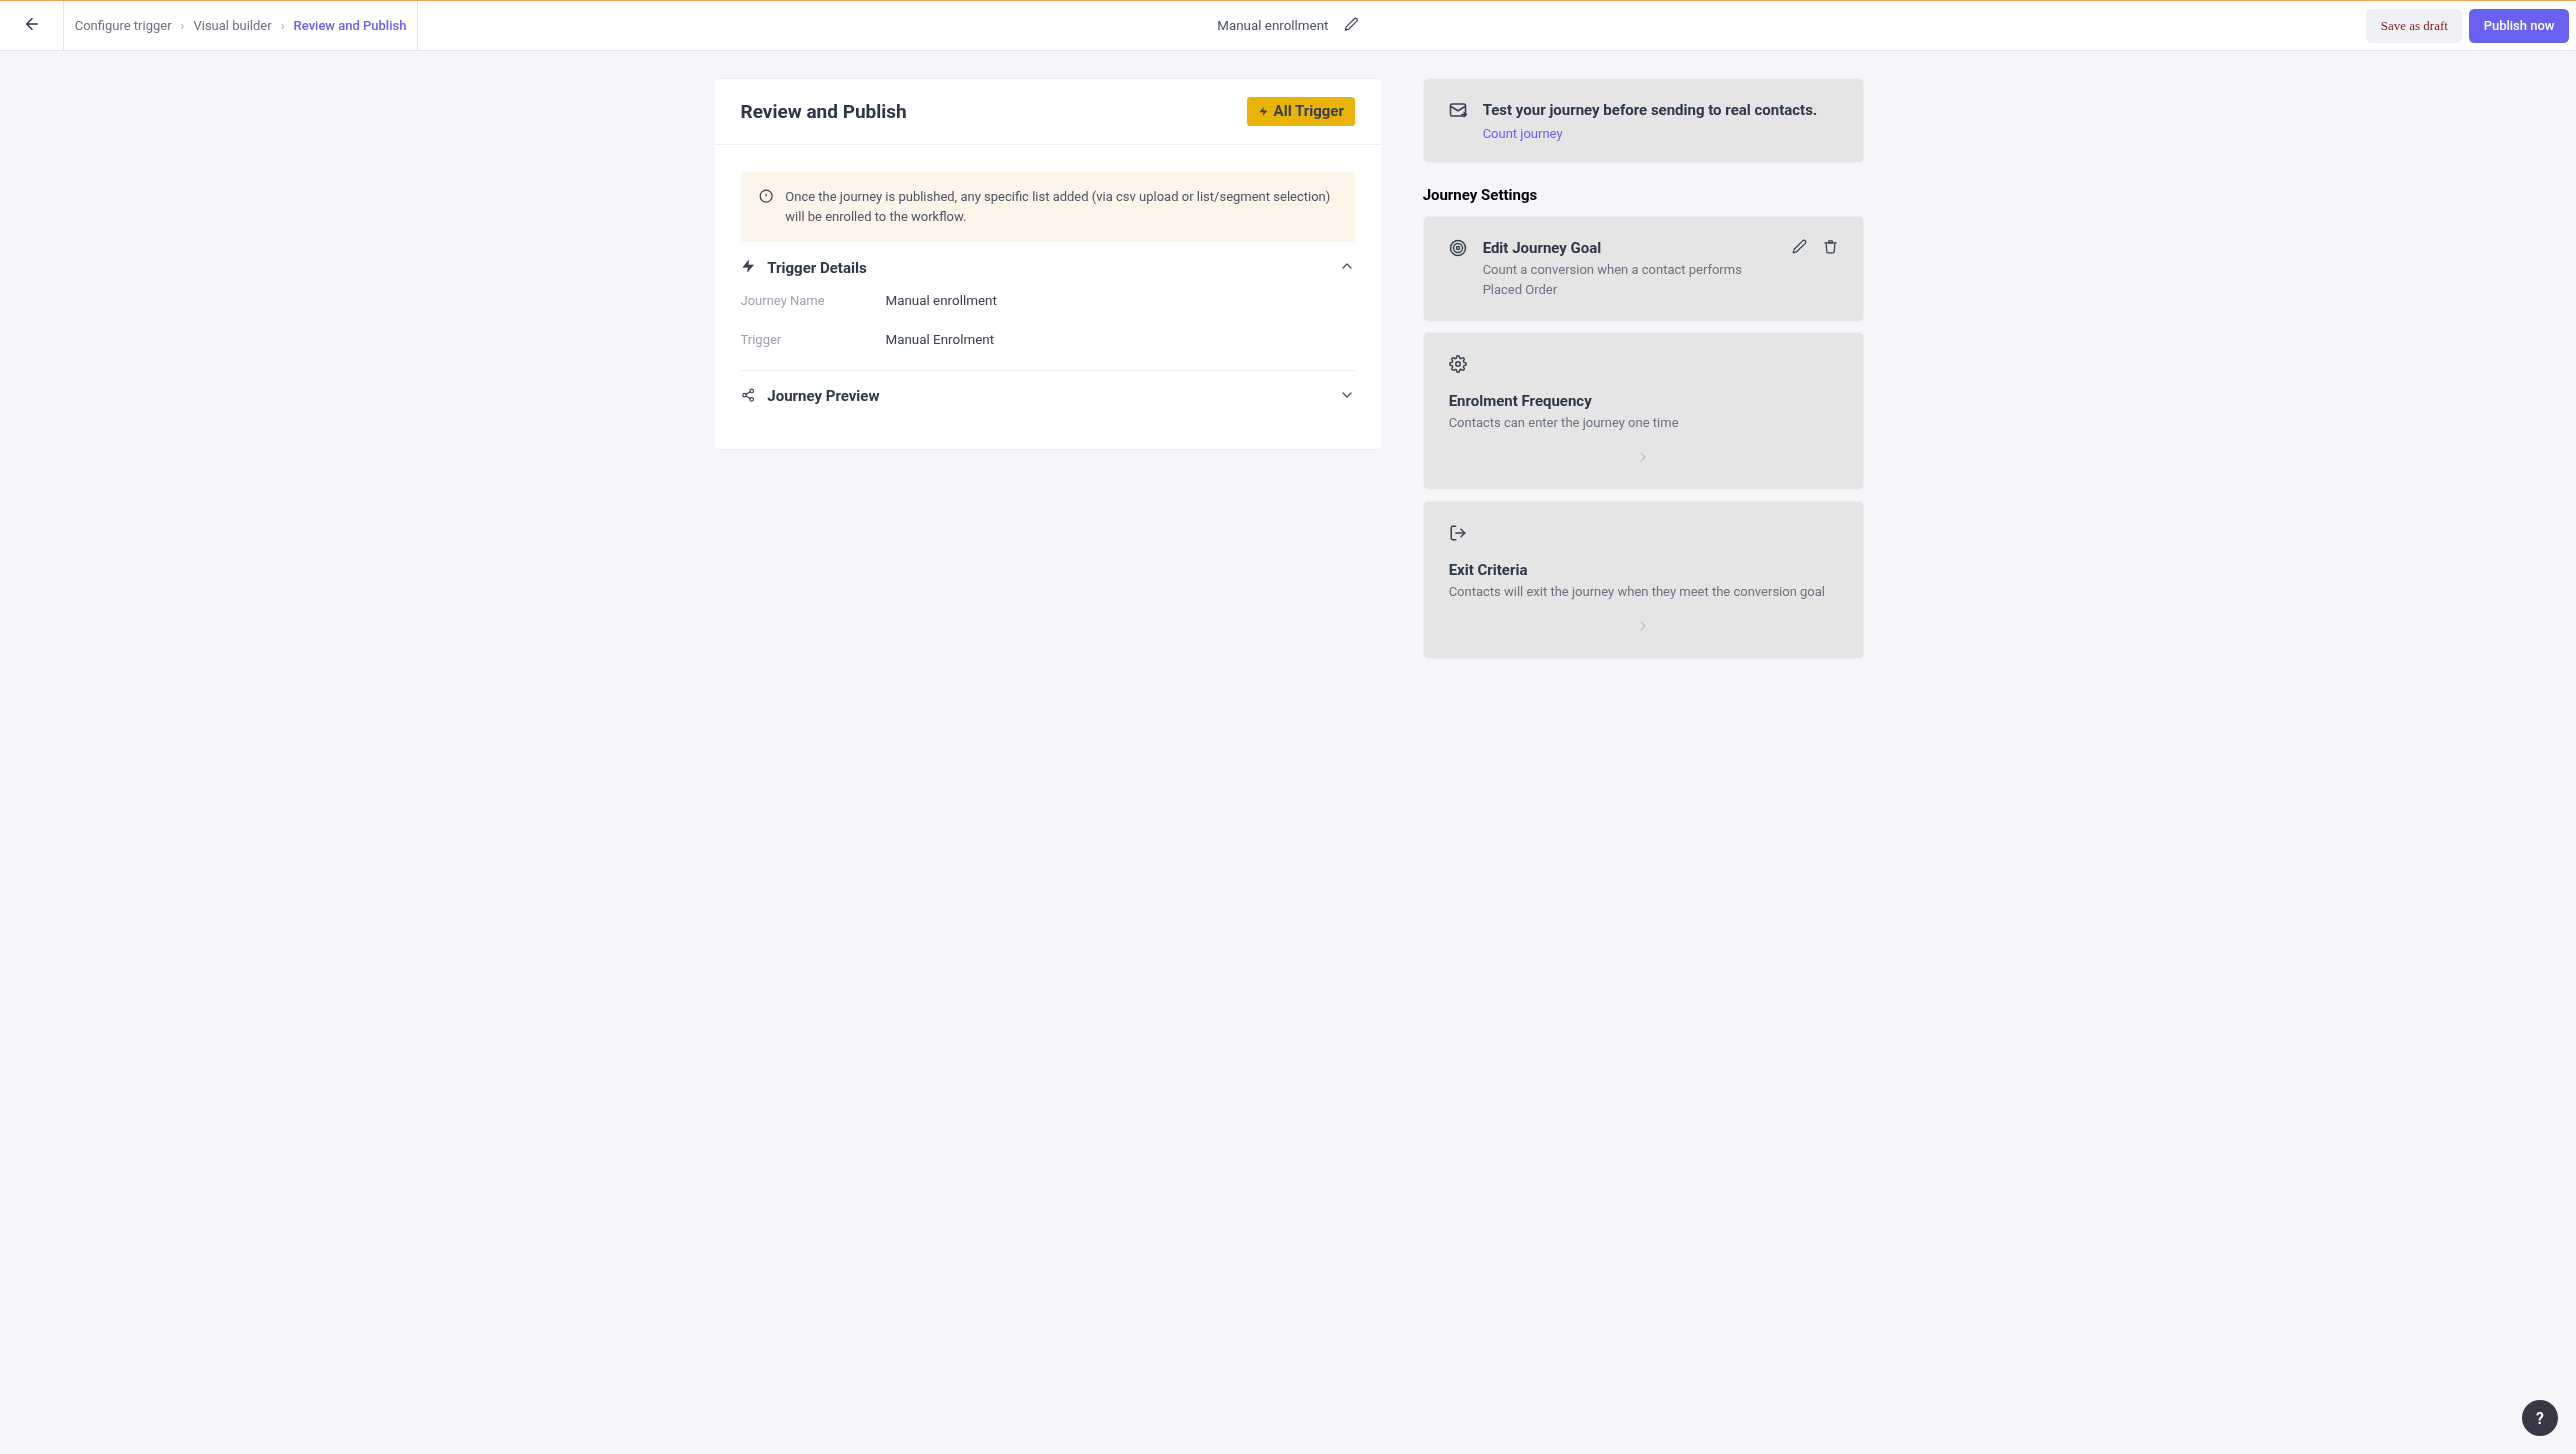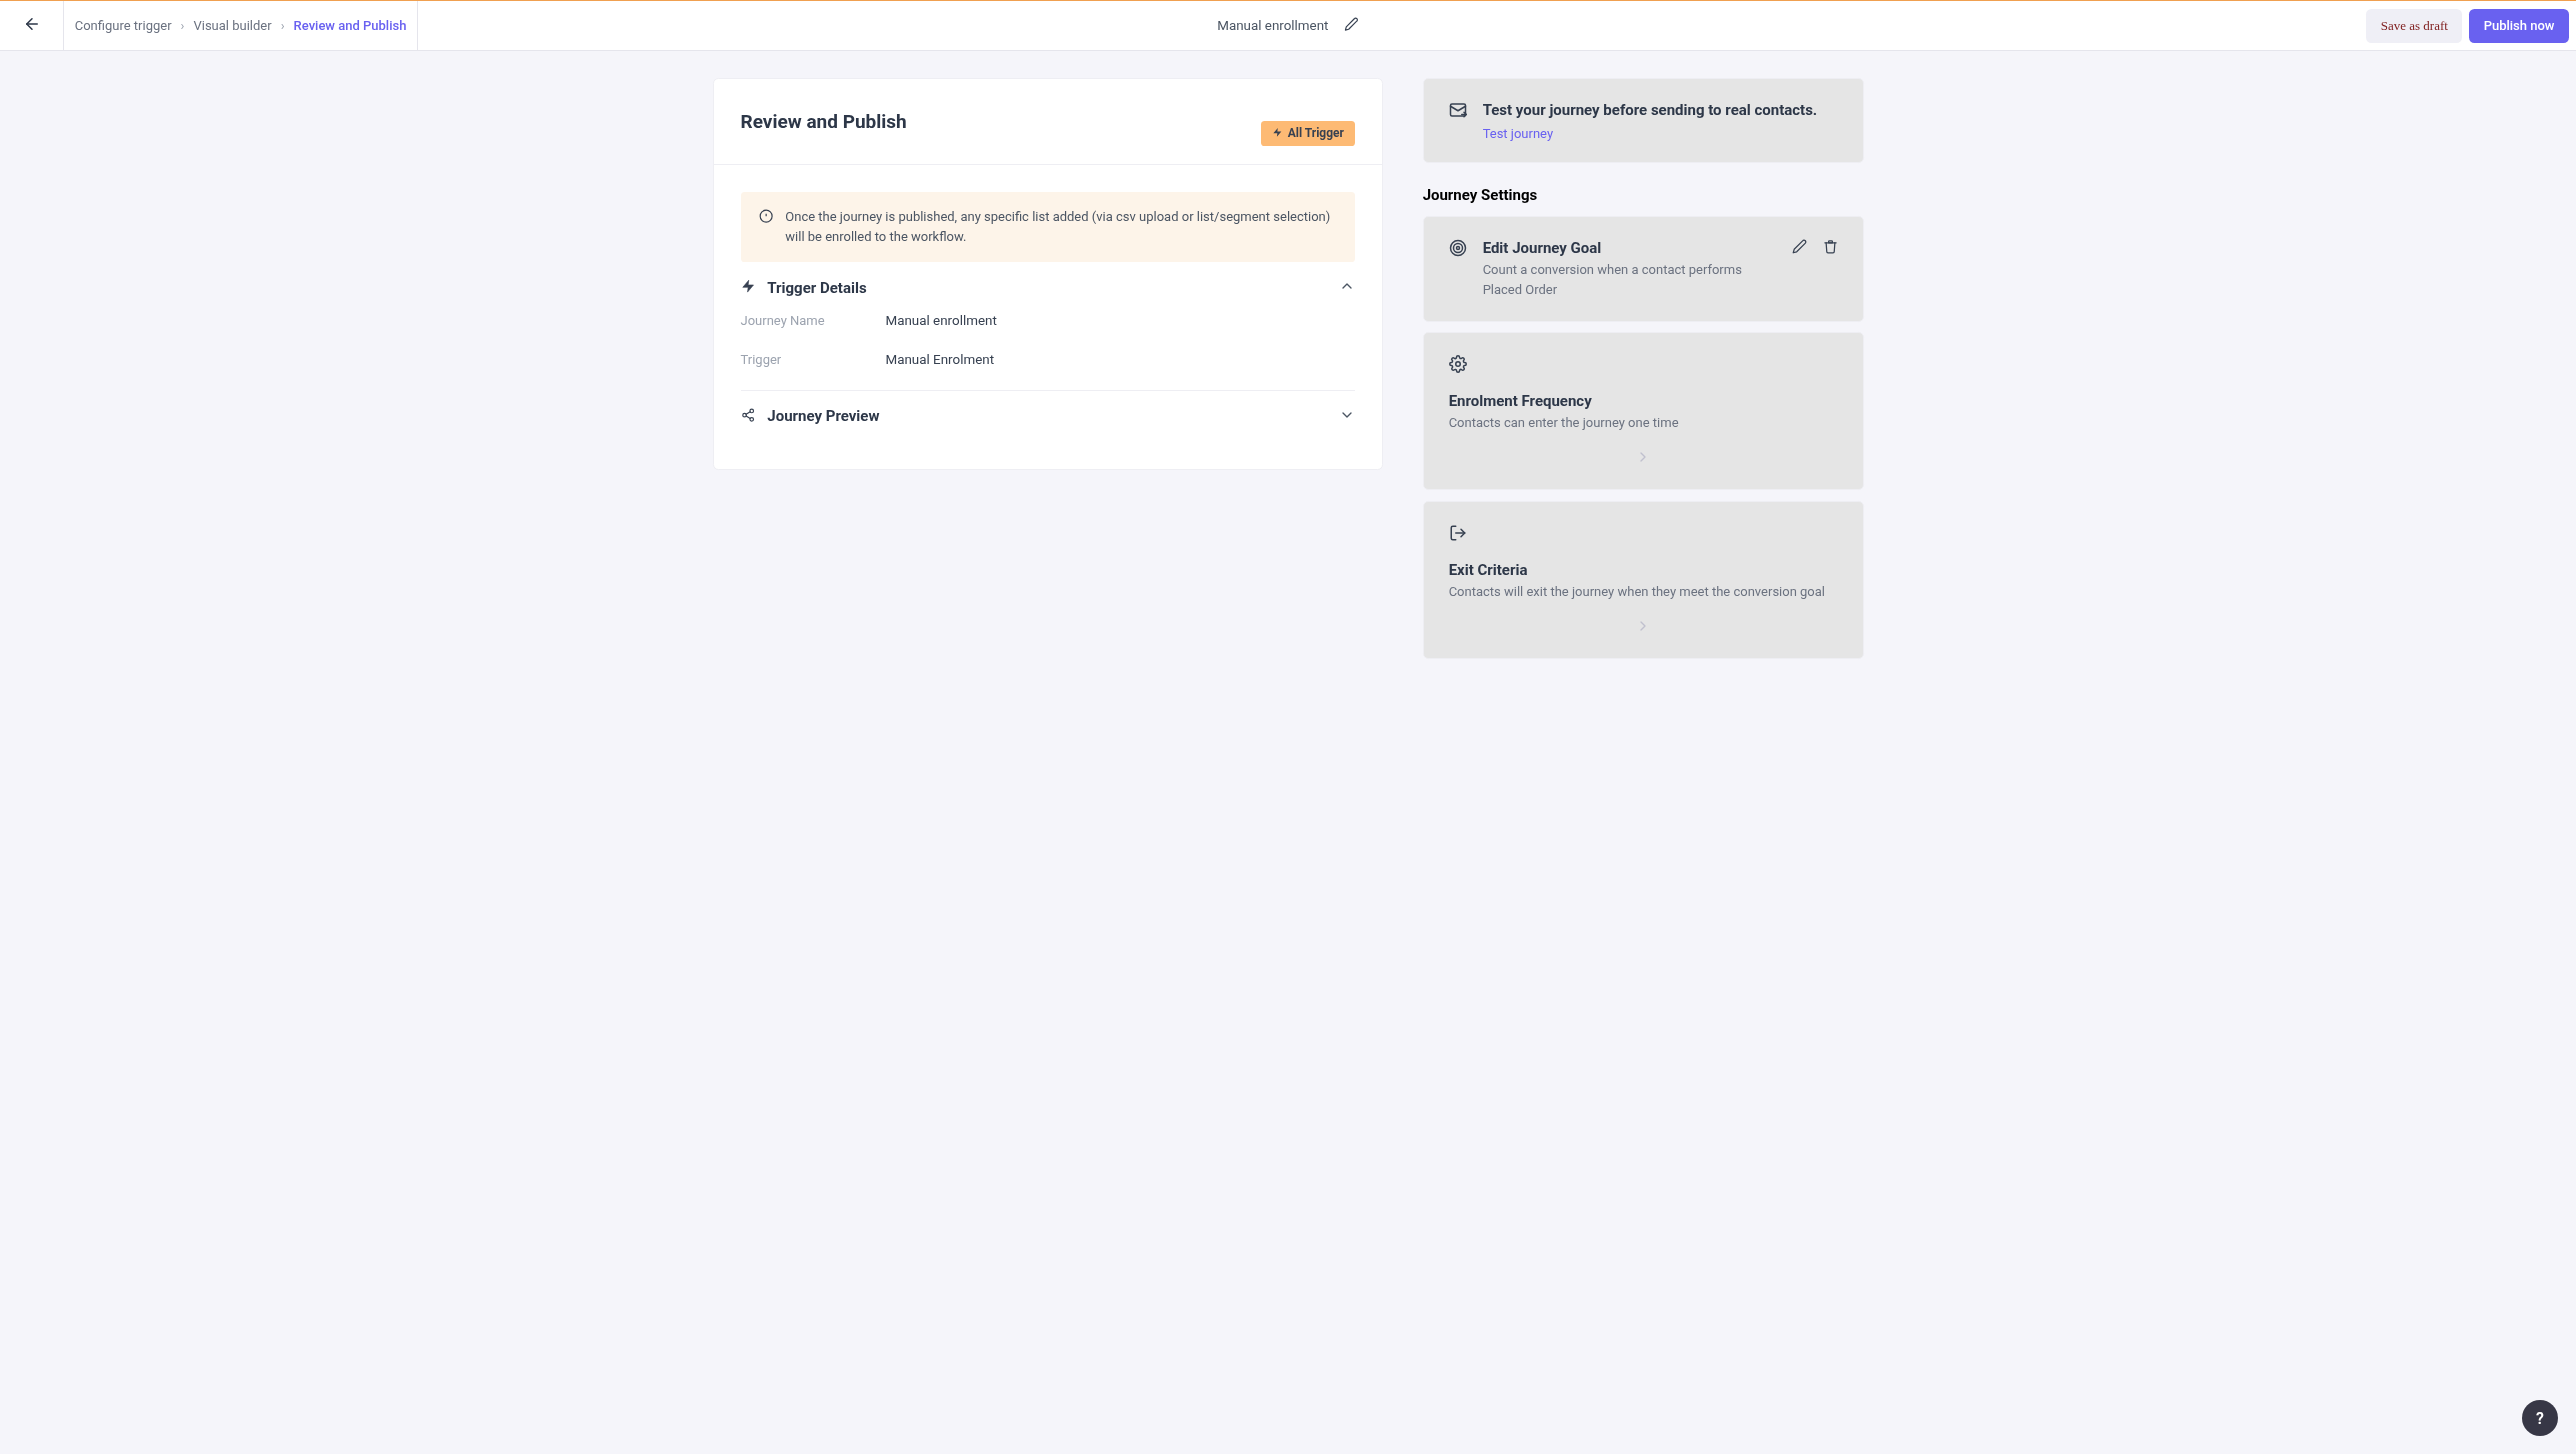--- a/index.html
+++ b/index.html
@@ -110,32 +110,31 @@
       align-items: center;
       padding: 18px 27px;
       border-bottom: 0.9px solid #eeeef3;
     }
     .card-title {
       font-size: 19px;
       font-weight: 700;
       color: #2d3748;
     }
     .all-trigger-btn {
-      background: #fdba74;
+      background: #eab308;
       border-radius: 3.6px;
       padding: 5.4px 10.7px;
       display: flex;
       align-items: center;
       gap: 5.4px;
-      font-size: 12px;
+      font-size: 15px;
       font-weight: 700;
       color: #374151;
       border: none;
       cursor: pointer;
-      margin-top: 24px;
     }
     .bolt { width: 10.7px; height: 10.7px; }
     
     .card-body { padding: 27px; }
     
     .info-banner {
       background: #fdf4e9;
       border-radius: 3.6px;
       padding: 15px 18px;
       display: flex;
@@ -359,21 +358,21 @@
       <span class="side-icon">
         <svg viewBox="0 0 24 24" fill="none" stroke-width="2" stroke-linecap="round" stroke-linejoin="round">
             <rect x="2" y="4" width="20" height="16" rx="2"></rect>
             <polyline points="2 7 12 13 22 7"></polyline>
             <line x1="17" y1="18" x2="23" y2="18"></line>
             <polyline points="20 15 23 18 20 21"></polyline>
           </svg>
       </span>
       <div class="side-content">
         <div class="side-title">Test your journey before sending to real contacts.</div>
-        <span class="side-link">Test journey</span>
+        <span class="side-link">Count journey</span>
       </div>
     </div>
 
     <div class="section-heading">Journey Settings</div>
 
     <div class="side-card">
       <span class="side-icon">
         <svg viewBox="0 0 24 24" fill="none" stroke-width="2" stroke-linecap="round" stroke-linejoin="round">
             <circle cx="12" cy="12" r="10"></circle>
             <circle cx="12" cy="12" r="6"></circle>

